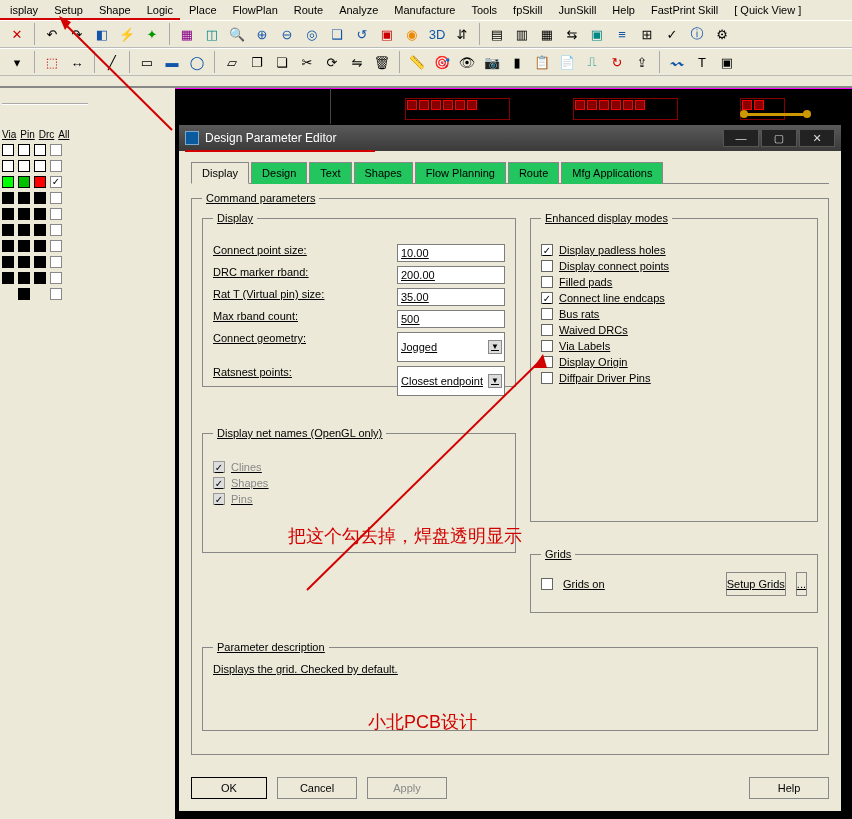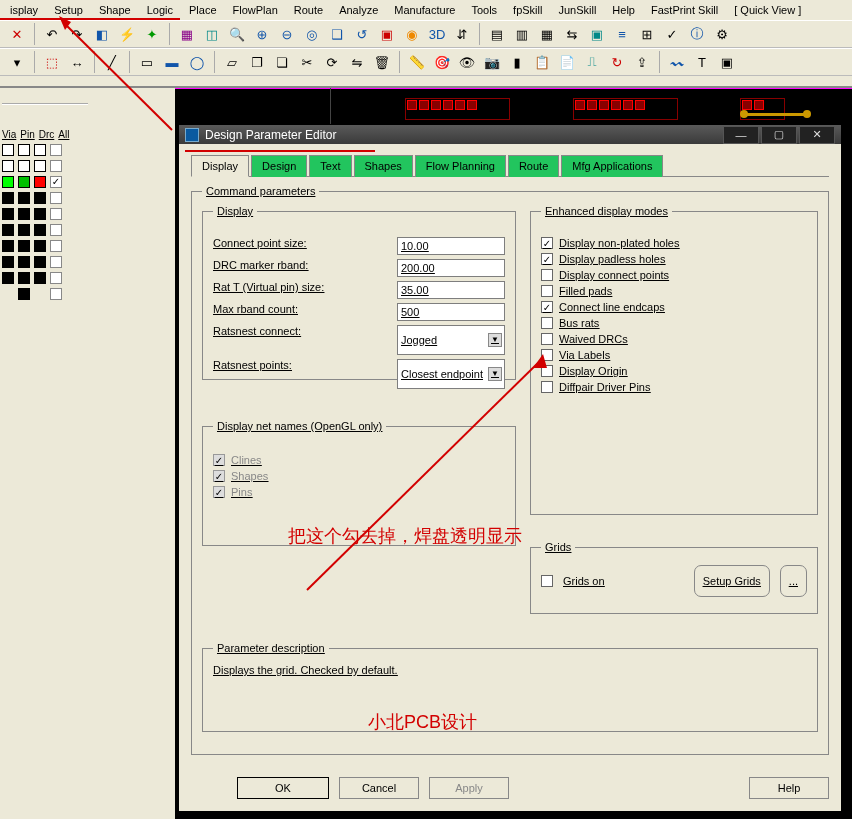--- a/index.html
+++ b/index.html
@@ -185,21 +185,21 @@
   .chk-line .box.checked::after { content:"✓"; color:#000; }
 
   .grids-row { display:flex; align-items:center; gap:10px; }
   .btn {
     height:22px;
     padding: 0 12px;
     border:1px solid #888;
     background:#ece9d8;
     font-size:11px;
   }
-  .btn.small { padding: 0 8px; height:32px;border-radius:7px; }
+  .btn.small { padding: 0 0; height:24px; }
   .btn.default { border:1px solid #000; }
   .btn.dis { color:#888; }
 
   .param-desc { min-height: 90px; }
 
   .button-bar { display:flex; gap:10px; padding: 6px 12px 12px; }
   .button-bar .spacer { flex:1; }
   .anno-text {
     position:absolute;
     color:#d20000;
@@ -430,21 +430,21 @@
             </div>
             <div class="form-row">
               <label>Rat T (Virtual pin) size:</label>
               <input type="text" value="35.00" style="">
             </div>
             <div class="form-row">
               <label>Max rband count:</label>
               <input type="text" value="500" style="">
             </div>
             <div class="form-row">
-              <label>Ratsnest connect:</label>
+              <label>Connect geometry:</label>
               <div class="combo">
                 <span class="cv">Jogged</span>
                 <span class="cd">▼</span>
               </div>
             </div>
             <div class="form-row">
               <label>Ratsnest points:</label>
               <div class="combo">
                 <span class="cv">Closest endpoint</span>
                 <span class="cd">▼</span>
@@ -470,24 +470,20 @@
               <span style="color:#888;">Pins</span>
             </div>
           </fieldset>
         </div>
 
         <div class="colB">
           <fieldset style="height:310px;">
             <legend>Enhanced display modes</legend>
             <div style="height:12px;"></div>
             <div id="enhanced-list">
-                <div class="chk-line">
-                  <span class="box checked"></span>
-                  <span>Display non-plated holes</span>
-                </div>
                 <div class="chk-line">
                   <span class="box checked"></span>
                   <span>Display padless holes</span>
                 </div>
                 <div class="chk-line">
                   <span class="box"></span>
                   <span>Display connect points</span>
                 </div>
                 <div class="chk-line">
                   <span class="box"></span>
@@ -538,21 +534,21 @@
       <div style="height:18px;"></div>
 
       <fieldset class="param-desc">
         <legend>Parameter description</legend>
         <div style="padding-top:2px;">Displays the grid. Checked by default.</div>
       </fieldset>
     </fieldset>
   </div>
 
   <div class="button-bar">
-    <button class="btn default" style="width:92px;margin-left:46px;">OK</button>
+    <button class="btn default" style="width:76px;">OK</button>
     <button class="btn" style="width:80px;">Cancel</button>
     <button class="btn dis" style="width:80px;">Apply</button>
     <div class="spacer"></div>
     <button class="btn" style="width:80px;">Help</button>
   </div>
 </div>
 
 <svg class="red-arrow" style="left:57px; top:10px; width:130px; height:130px;">
   <line x1="6" y1="12" x2="115" y2="120" stroke="#d20000" stroke-width="2"></line>
   <polygon points="2,6 14,12 8,20" fill="#d20000"></polygon>

